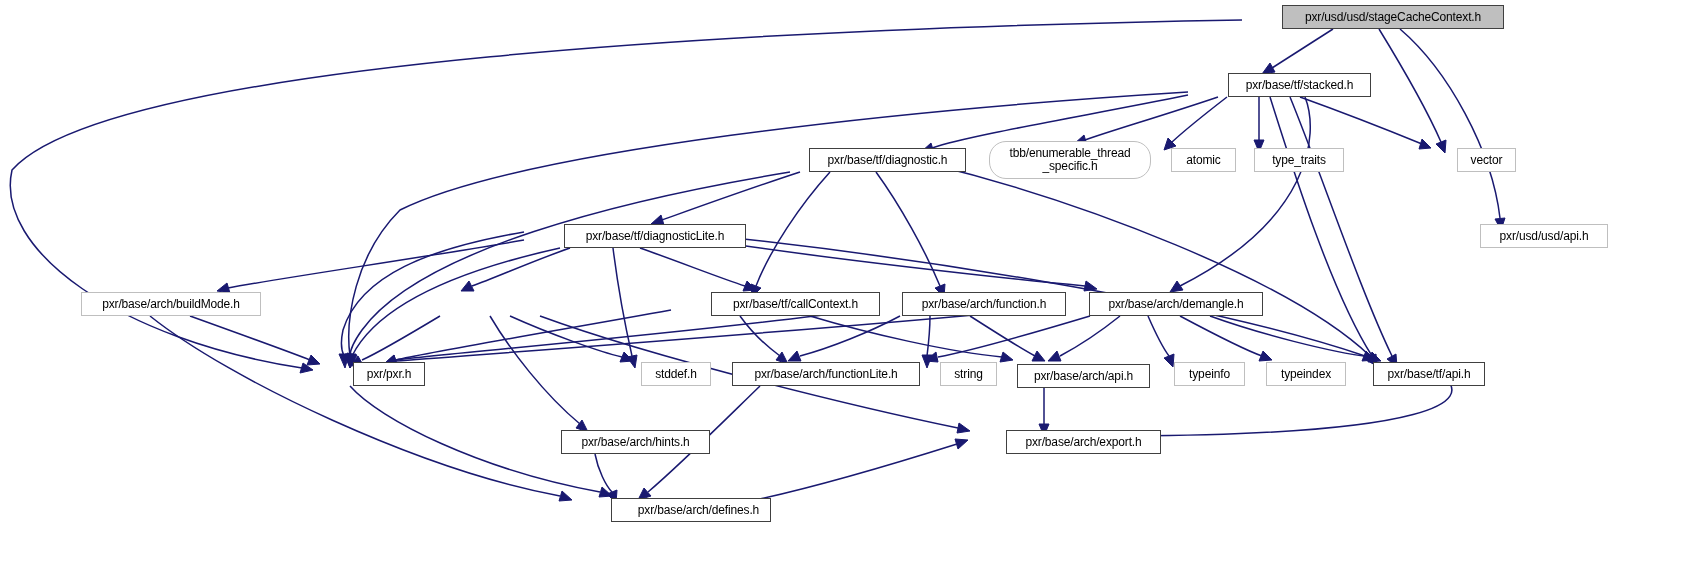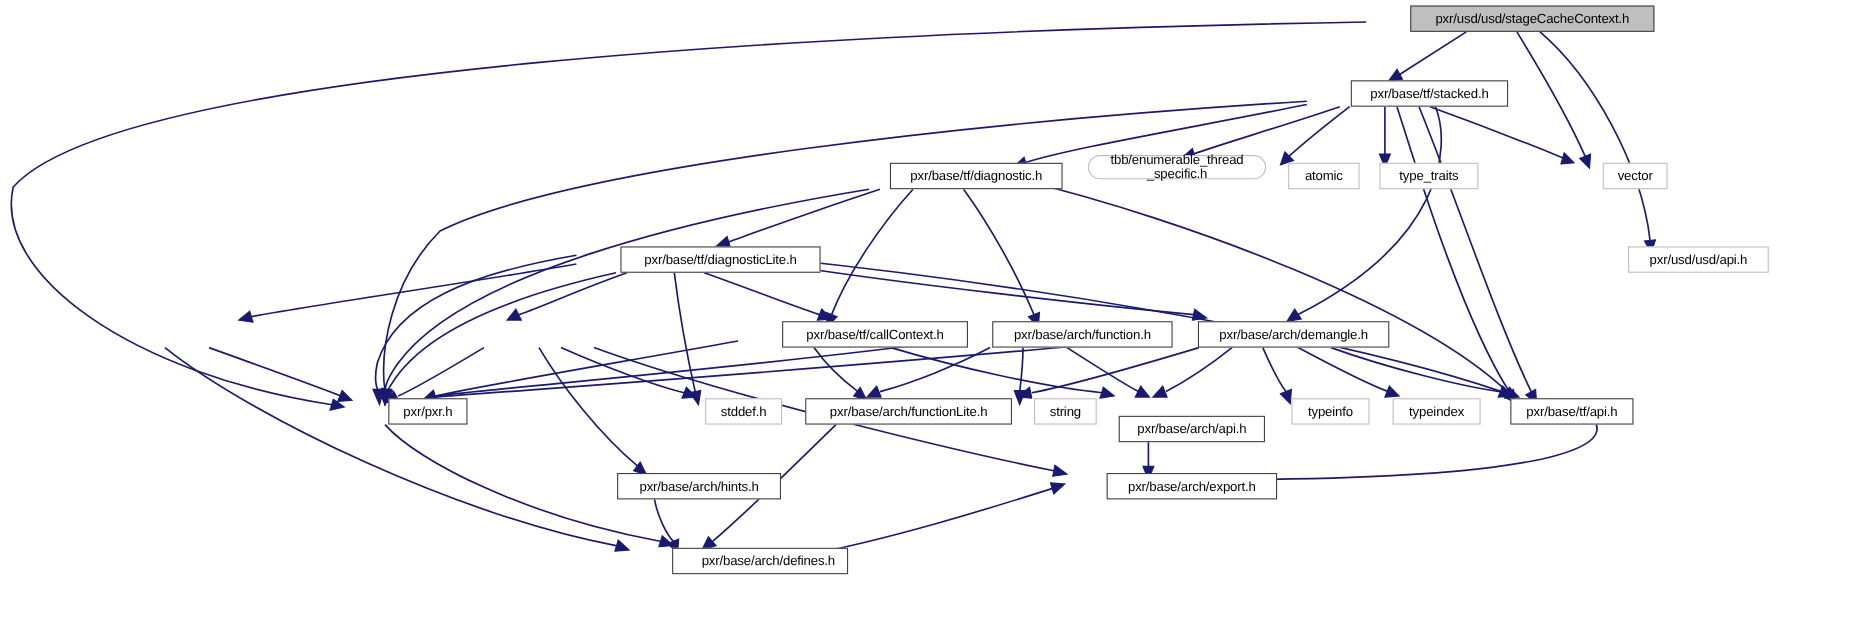--- a/index.html
+++ b/index.html
@@ -214,34 +214,35 @@
       <polygon class="edge-head" points="1131,441 1119,436 1131,431"></polygon>
 
       <path class="edge-path" d="M524,232 C430,248 360,275 343,330 C340,344 342,352 344,356"></path>
       <polygon class="edge-head" points="339,354 345,368 349,354"></polygon>
     </g>
   </svg>
 
   <div class="node-box root" style="left:1242px;top:5px;width:222px;height:24px;">pxr/usd/usd/stageCacheContext.h</div>
   <div class="node-box strong" style="left:1188px;top:73px;width:143px;height:24px;">pxr/base/tf/stacked.h</div>
   <div class="node-box strong" style="left:769px;top:148px;width:157px;height:24px;">pxr/base/tf/diagnostic.h</div>
-  <div class="node-box" style="left:949px;top:141px;width:162px;height:22px;border-radius:17px;">tbb/enumerable_thread
+  <div class="node-box" style="left:949px;top:141px;width:162px;height:38px;border-radius:17px;">tbb/enumerable_thread
 _specific.h</div>
   <div class="node-box" style="left:1131px;top:148px;width:65px;height:24px;">atomic</div>
   <div class="node-box" style="left:1214px;top:148px;width:90px;height:24px;">type_traits</div>
   <div class="node-box" style="left:1417px;top:148px;width:59px;height:24px;">vector</div>
   <div class="node-box" style="left:1440px;top:224px;width:128px;height:24px;">pxr/usd/usd/api.h</div>
   <div class="node-box strong" style="left:524px;top:224px;width:182px;height:24px;">pxr/base/tf/diagnosticLite.h</div>
+  <div class="node-box" style="left:41px;top:292px;width:180px;height:24px;">pxr/base/arch/buildMode.h</div>
   <div class="node-box strong" style="left:862px;top:292px;width:164px;height:24px;">pxr/base/arch/function.h</div>
   <div class="node-box strong" style="left:671px;top:292px;width:169px;height:24px;">pxr/base/tf/callContext.h</div>
   <div class="node-box strong" style="left:1049px;top:292px;width:174px;height:24px;">pxr/base/arch/demangle.h</div>
   <div class="node-box strong" style="left:313px;top:362px;width:72px;height:24px;">pxr/pxr.h</div>
   <div class="node-box" style="left:601px;top:362px;width:70px;height:24px;">stddef.h</div>
   <div class="node-box strong" style="left:692px;top:362px;width:188px;height:24px;">pxr/base/arch/functionLite.h</div>
   <div class="node-box" style="left:900px;top:362px;width:57px;height:24px;">string</div>
-  <div class="node-box strong" style="left:977px;top:378px;width:133px;height:24px;">pxr/base/arch/api.h</div>
+  <div class="node-box strong" style="left:977px;top:364px;width:133px;height:24px;">pxr/base/arch/api.h</div>
   <div class="node-box" style="left:1134px;top:362px;width:71px;height:24px;">typeinfo</div>
   <div class="node-box" style="left:1226px;top:362px;width:80px;height:24px;">typeindex</div>
   <div class="node-box strong" style="left:1333px;top:362px;width:112px;height:24px;">pxr/base/tf/api.h</div>
   <div class="node-box strong" style="left:521px;top:430px;width:149px;height:24px;">pxr/base/arch/hints.h</div>
   <div class="node-box strong" style="left:966px;top:430px;width:155px;height:24px;">pxr/base/arch/export.h</div>
   <div class="node-box strong" style="left:571px;top:498px;width:160px;height:24px;padding-left:15px;">pxr/base/arch/defines.h</div>
 </div>
 
 </body></html>

